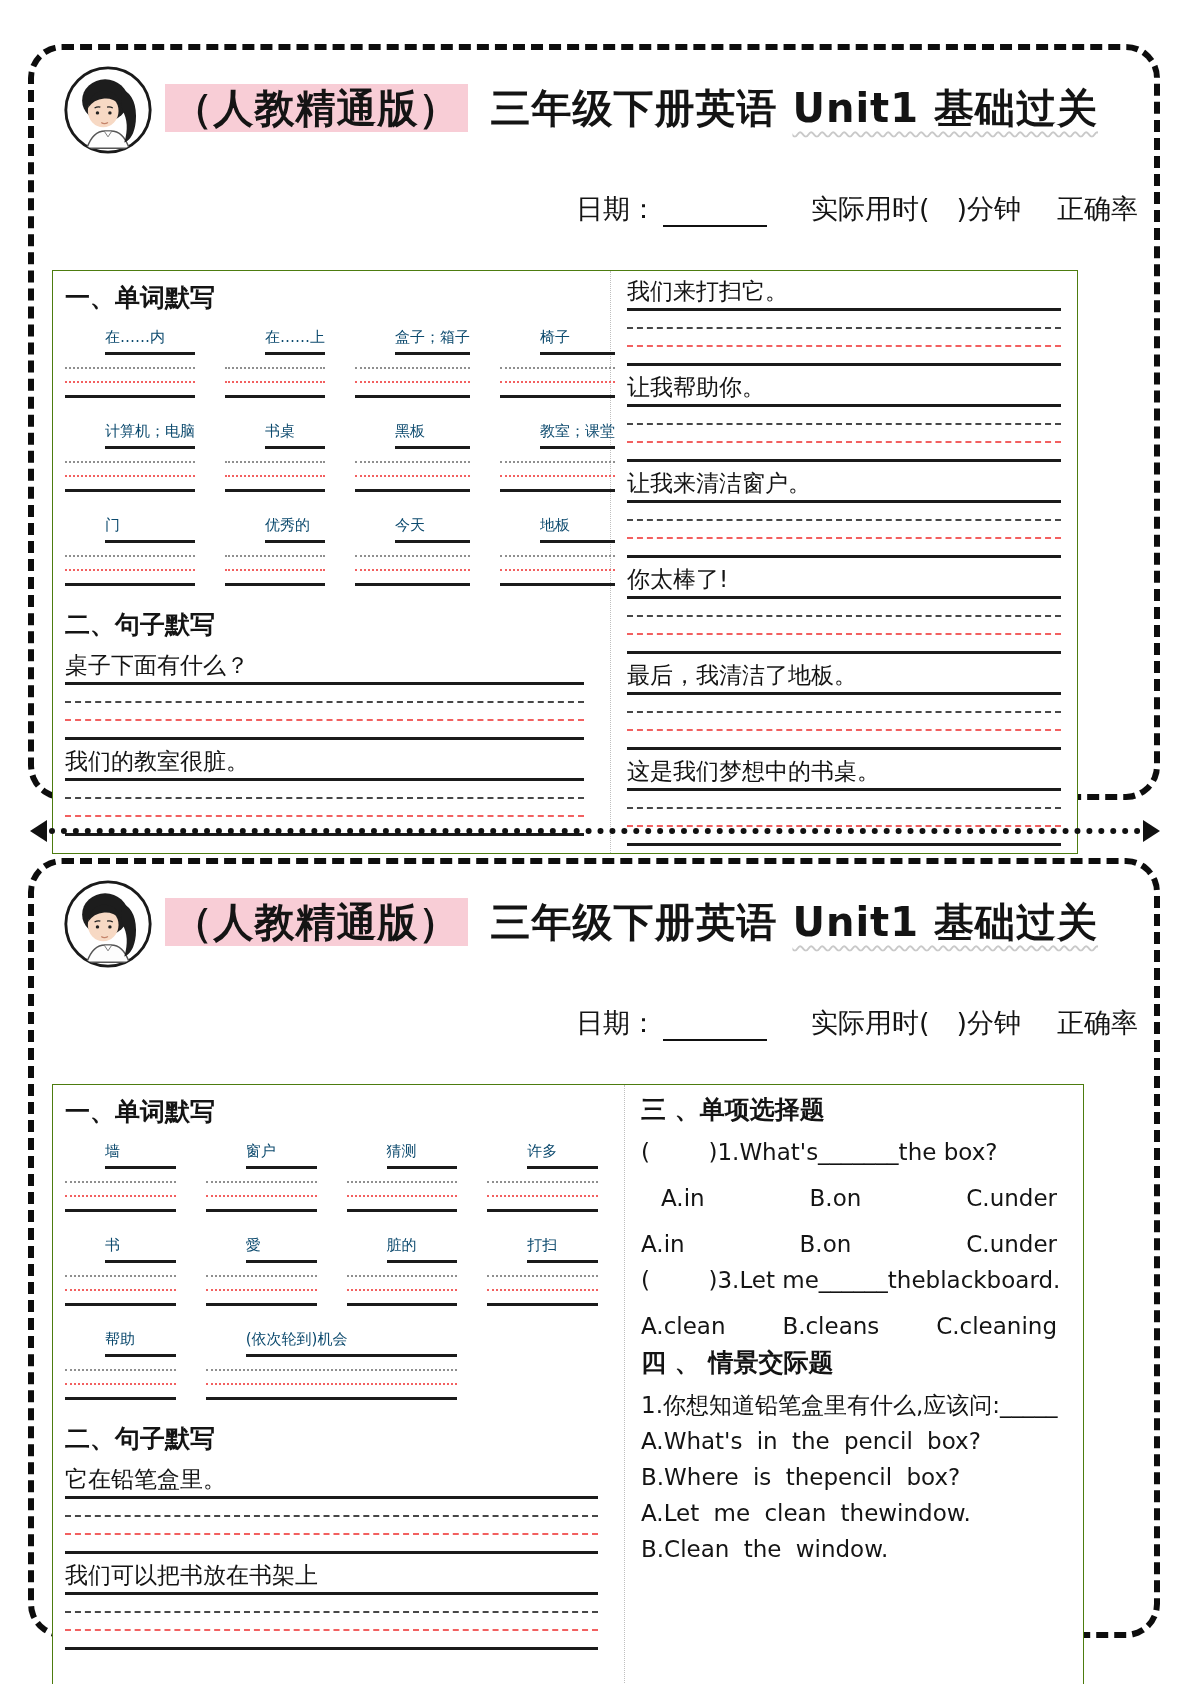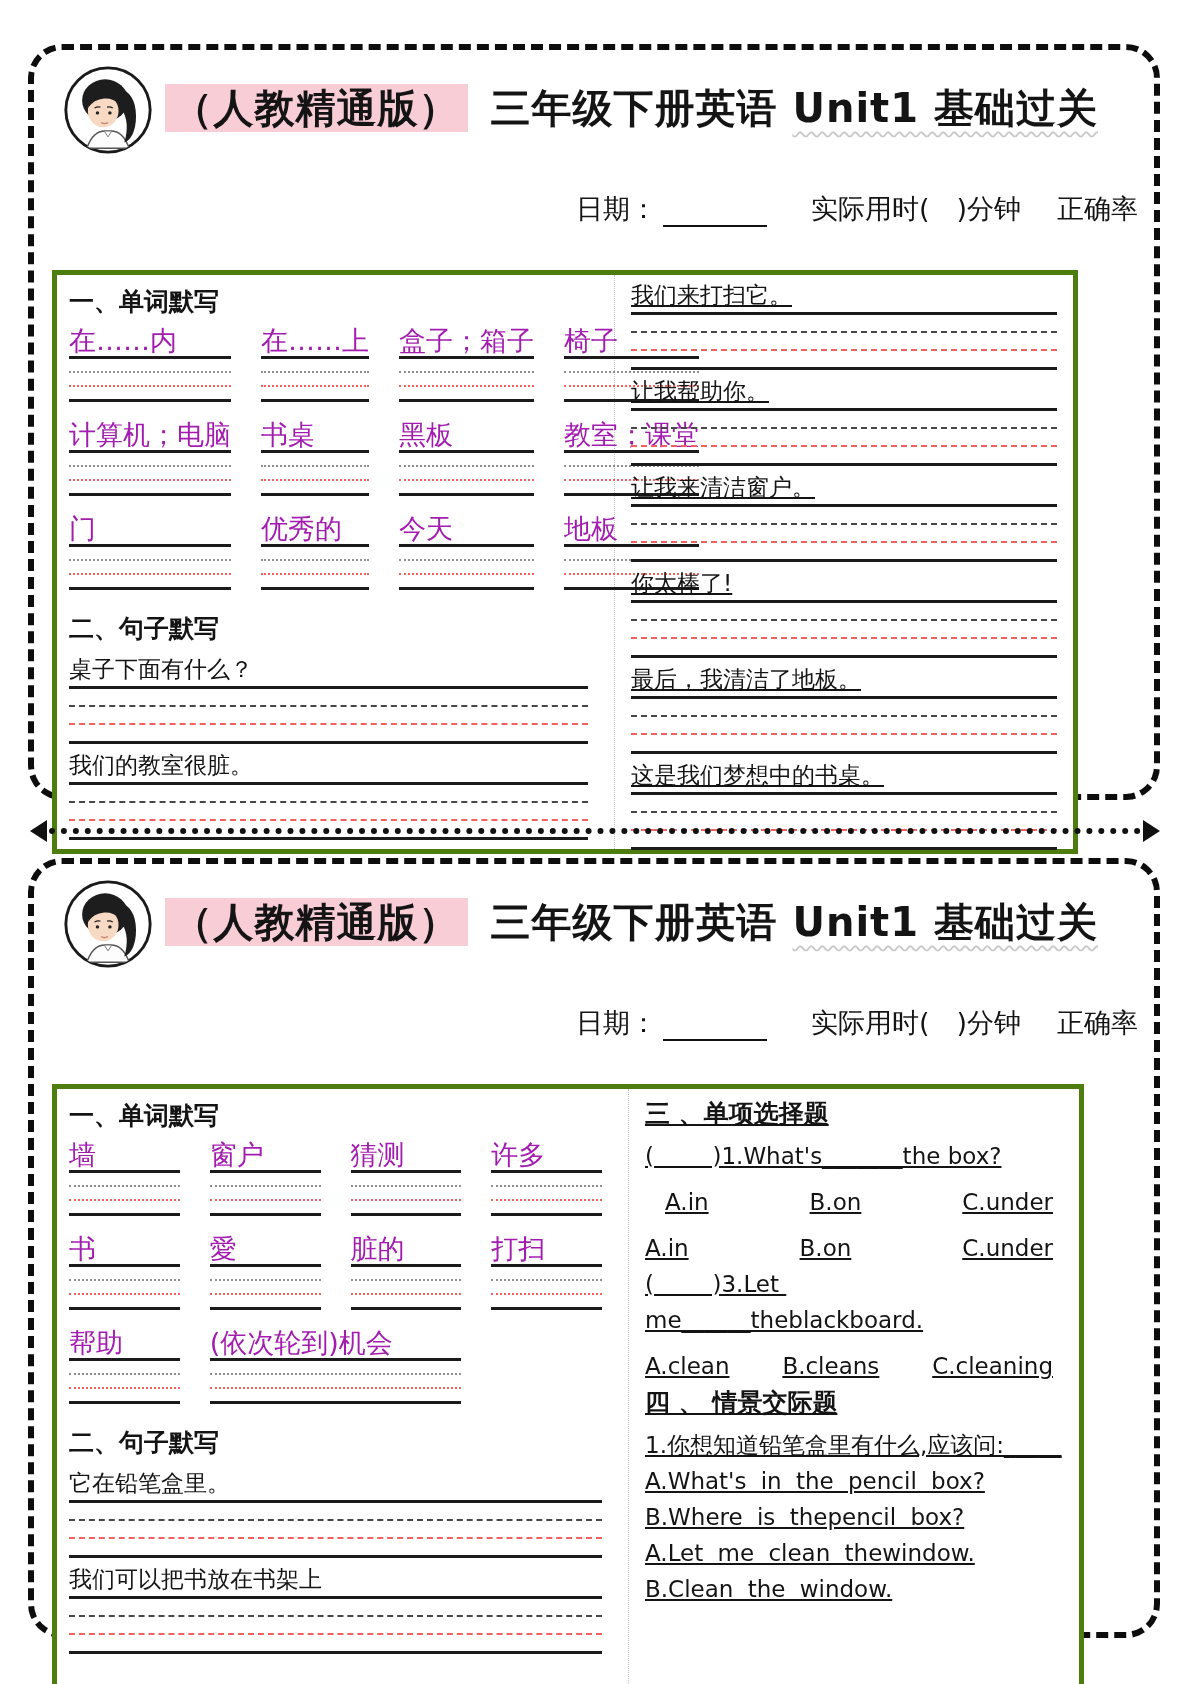--- a/index.html
+++ b/index.html
@@ -20,36 +20,36 @@
   .header-row{display:flex;align-items:center;height:100px;}
   .avatar-wrap{width:92px;height:92px;flex:0 0 auto;margin-left:12px;margin-top:4px;}
   .title{flex:1;text-align:right;font-size:40px;font-weight:700;white-space:nowrap;letter-spacing:1px;margin-right:40px;}
   .edition-highlight{background:var(--edition-highlight,#f8cdd6);padding:1px 8px;margin-right:8px;}
   .title-unit{text-decoration:underline wavy #c9c9c9 2px;text-underline-offset:9px;}
   .meta-row{text-align:right;font-size:27px;margin-top:2px;white-space:pre-wrap;}
   .date-blank{display:inline-block;width:104px;height:28px;border-bottom:2px solid #111;margin:0 44px 0 6px;vertical-align:bottom;}
   .meta-accuracy{margin-left:36px;}
 
   
-  .content-box{border:5px solid #4d7c0f;margin-top:12px;margin-left:2px;display:flex;box-sizing:border-box;background:#fff;}
+  .content-box{border:1px solid #4d7c0f;margin-top:12px;margin-left:2px;display:flex;box-sizing:border-box;background:#fff;}
   #sheet-1 .content-box{width:1026px;height:584px;}
   #sheet-2 .content-box{width:1032px;height:606px;}
   .col-left{box-sizing:border-box;padding:6px 26px 0 12px;border-right:1px dotted #bfbfbf;}
   #sheet-1 .col-left{width:558px;}
   #sheet-2 .col-left{width:572px;}
-  .col-right{flex:1;box-sizing:border-box;padding:4px 16px 0 16px;text-decoration:underline;}
+  .col-right{flex:1;box-sizing:border-box;padding:4px 16px 0 16px;}
 
   .section-title{font-size:25px;font-weight:700;margin:4px 0 8px 0;}
   .sent-title{margin-top:20px;}
 
   
   .word-grid{display:grid;grid-template-columns:repeat(4,1fr);column-gap:30px;row-gap:16px;}
   .word-block{min-height:78px;}
   .word-block.wide{grid-column:2 / span 2;}
-  .word-label{font-size:27px;line-height:30px;border-bottom:3px solid #1b1b1b;white-space:nowrap;color:#a21caf;}
+  .word-label{font-size:15px;line-height:30px;border-bottom:3px solid #1b1b1b;white-space:nowrap;color:#0c4a6e;margin-left:40px;}
   .wline{height:0;border-top:2px dotted #8f8f8f;margin-top:12px;}
   .wline.red{border-top-color:var(--red-line,#f26060);}
   .wline.end{border-top:3px solid #1b1b1b;}
 
   
   .sent-block{margin-bottom:5px;}
   .sent-label{font-size:23px;line-height:33px;border-bottom:3px solid #1b1b1b;white-space:nowrap;}
   .sline{height:0;border-top:2px dashed #474747;margin-top:16px;}
   .sline.red{border-top-color:var(--red-line,#f26060);}
   .sline.end{border-top:3px solid #1b1b1b;}

